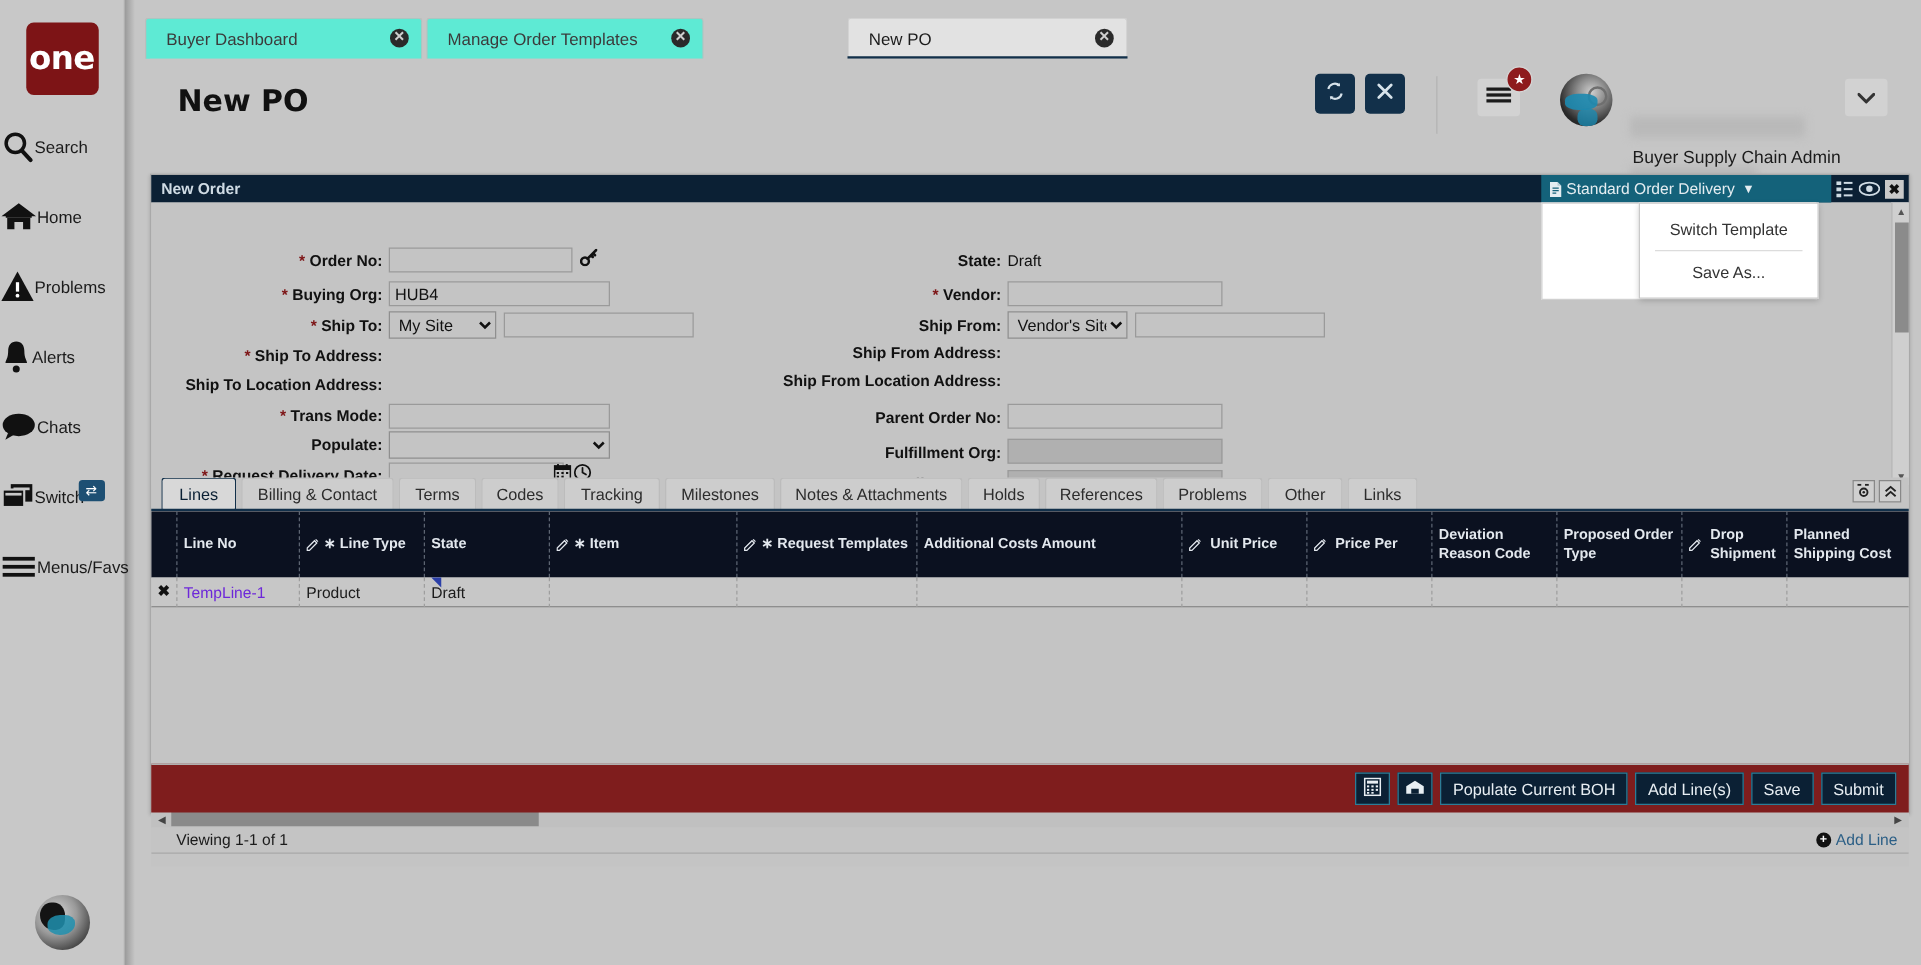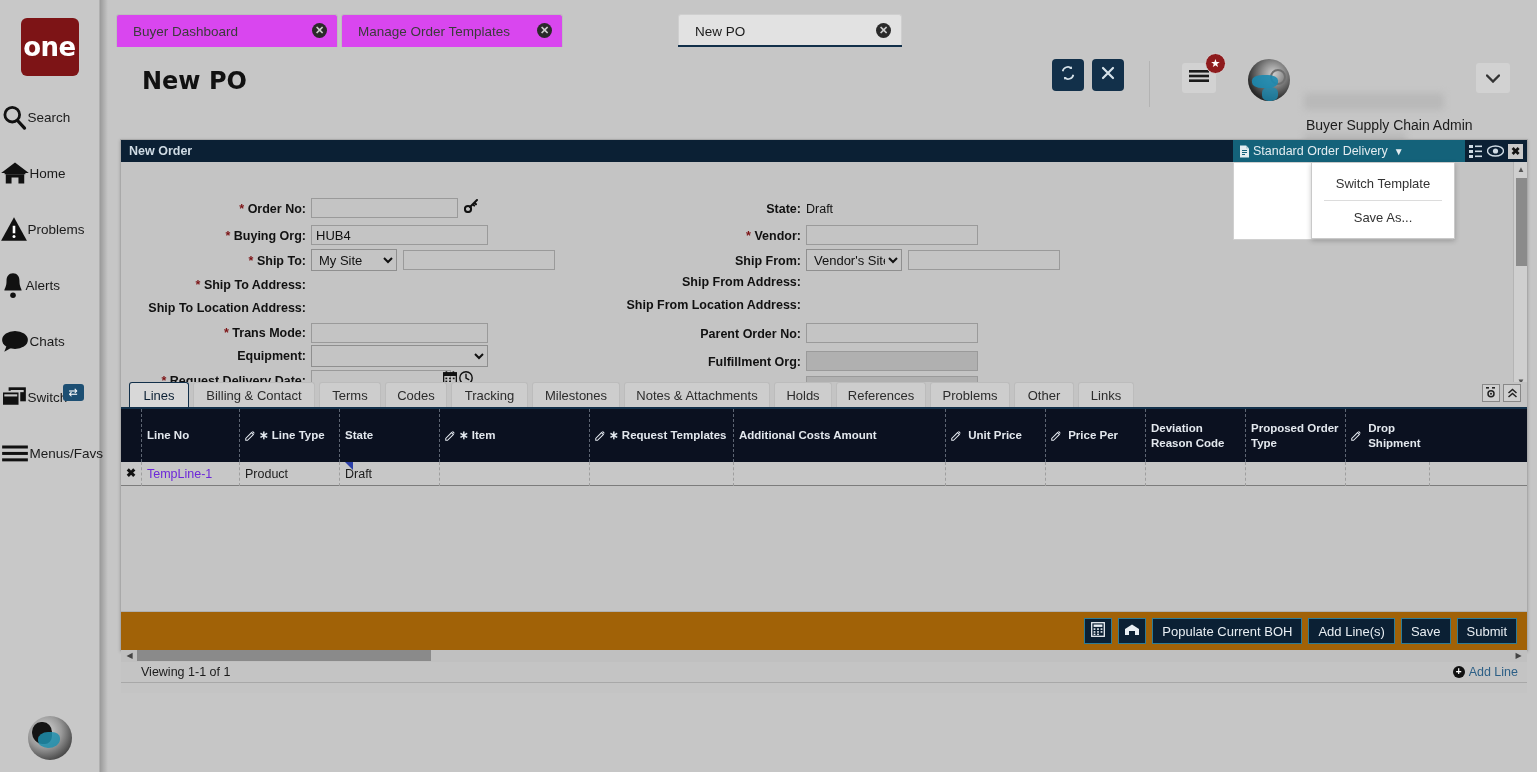--- a/index.html
+++ b/index.html
@@ -67,21 +67,21 @@
     background: #c6c6c6;
   }
 
   
   #tabbar {
     position: absolute; left: 0; top: 0; width: 1429px; height: 47px;
     background: #c6c6c6;
   }
   .btab {
     position: absolute; top: 14px; height: 33px;
-    background: #d946ef; border: 1px solid #bdbdbd; border-bottom: none;
+    background: #5eead4; border: 1px solid #bdbdbd; border-bottom: none;
     border-radius: 3px 3px 0 0;
     display: flex; align-items: center; cursor: pointer;
   }
   .btab .btab-label {
     font-size: 13.5px; color: #3b3b3b; margin-left: 16px;
     white-space: nowrap; overflow: hidden;
   }
   .btab.active { background: #e2e2e2; border-color: #cfcfcf; }
   .btab.active .btab-label { color: #1b1b1b; }
   .btab .btab-close {
@@ -368,21 +368,21 @@
     cursor: pointer; display: flex; align-items: center; gap: 4px;
   }
   #add-line .plus {
     width: 12px; height: 12px; border-radius: 50%; background: #111; color: #fff;
     font-size: 10px; line-height: 11px; text-align:center; font-weight: bold;
   }
 
   
   #action-bar {
     position: absolute; left: 0; bottom: 0; width: 100%; height: 39px;
-    background: #a16207; border-top: 1px solid #b0b0b0;
+    background: #7f1d1d; border-top: 1px solid #b0b0b0;
     display: flex; align-items: center; justify-content: flex-end;
     padding-right: 10px; gap: 6px;
   }
   .abtn {
     height: 26px; background: #0b2034; color: #e8eef3;
     border: 1px solid #2d7c96; font-size: 13px;
     display: flex; align-items: center; justify-content: center;
     padding: 0 9px; cursor: pointer; white-space: nowrap;
     font-family: "Liberation Sans", sans-serif;
   }
@@ -607,21 +607,21 @@
         <option>My Site</option>
       </select>
       <input class="finput" style="left: 282px; top: 88px; width: 152px;" value="">
 
       <div class="flabel" style="left:60px;top:116px;width:125px;"><span class="req">*</span> <span>Ship To Address</span>:</div>
       <div class="flabel" style="left:20px;top:139px;width:165px;"><span>Ship To Location Address</span>:</div>
 
       <div class="flabel" style="left:60px;top:164px;width:125px;"><span class="req">*</span> <span>Trans Mode</span>:</div>
       <input class="finput" style="left: 190px; top: 161px; width: 177px;" value="">
 
-      <div class="flabel" style="left:60px;top:187px;width:125px;"><span>Equipment</span>:</div>
+      <div class="flabel" style="left:60px;top:187px;width:125px;"><span>Populate</span>:</div>
       <select class="fselect" style="left:190px;top:183px;width:177px;"><option></option></select>
 
       <div class="flabel" style="left:35px;top:212px;width:150px;"><span class="req">*</span> <span>Request Delivery Date</span>:</div>
       <input class="finput" style="left: 190px; top: 208px; width: 140px;">
       <span class="icon-btn-inline" style="left:322px;top:209px;">
         <svg width="14" height="14" viewBox="0 0 14 14">
             <rect x="0.6" y="1.8" width="12.8" height="11.4" fill="none" stroke="#111" stroke-width="1.4"></rect>
             <rect x="0.6" y="1.8" width="12.8" height="3.2" fill="#111"></rect>
             <rect x="2.6" y="0.3" width="1.6" height="2.6" fill="#111"></rect>
             <rect x="9.6" y="0.3" width="1.6" height="2.6" fill="#111"></rect>
@@ -773,20 +773,23 @@
           </div>
         <div class="gh" style="left:1124px;width:100px;">
             <span>Proposed Order Type</span>
           </div>
         <div class="gh" style="left:1224px;width:84px;"><span class="gh-edit">
               <svg width="11" height="11" viewBox="0 0 12 12">
                 <path d="M0.8 9.2 v2 h2 l6.4-6.4 -2-2 z" fill="none" stroke="#e3e8ee" stroke-width="1.1"></path>
                 <path d="M8.2 1.6 l2 2" stroke="#e3e8ee" stroke-width="1.1"></path>
               </svg>
             </span>&nbsp;<span>Drop Shipment</span></div>
+        <div class="gh" style="left:1308px;width:100px;">
+            <span>Planned Shipping Cost</span>
+          </div>
       </div>
 
       <div id="grid-row">
         <div id="row-del">✖</div>
         <div class="gc link" style="left:20px;width:98px;">TempLine-1</div>
         <div id="row-corner"></div>
         <div class="gc" style="left:118px;width:100px;">Product</div>
         <div class="gc" style="left:218px;width:100px;">Draft</div>
         <div class="gc" style="left:318px;width:150px;"></div>
         <div class="gc" style="left:468px;width:144px;"></div>

